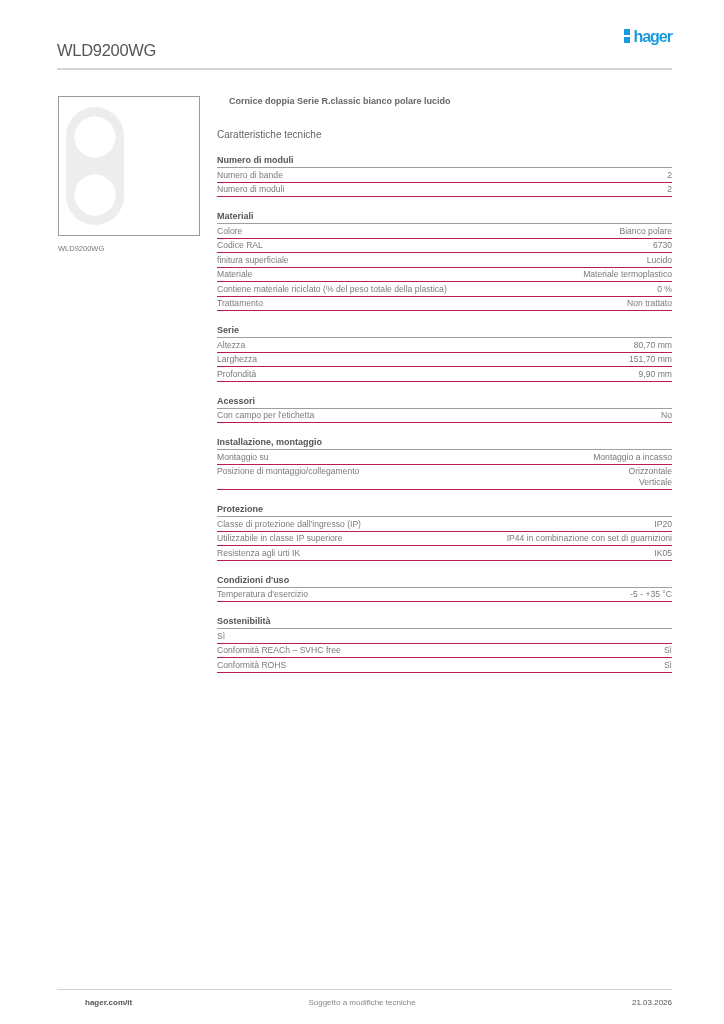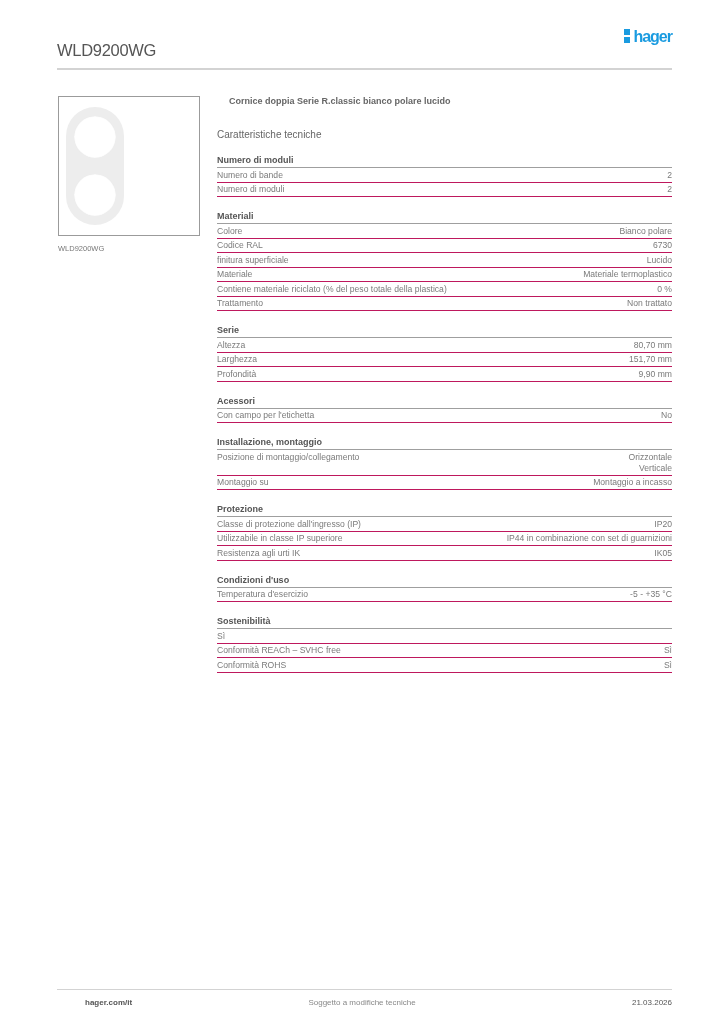--- a/index.html
+++ b/index.html
@@ -116,27 +116,27 @@
       <div class="section">
         <div class="sec-head">Acessori</div>
         <div class="row">
           <span class="label">Con campo per l'etichetta</span>
           <span class="value">No</span>
         </div>
       </div>
       <div class="section">
         <div class="sec-head">Installazione, montaggio</div>
         <div class="row">
+          <span class="label">Montaggio su</span>
+          <span class="value">Montaggio a incasso</span>
+        </div>
+        <div class="row">
           <span class="label">Posizione di montaggio/collegamento</span>
           <span class="value">Orizzontale
 Verticale</span>
-        </div>
-        <div class="row">
-          <span class="label">Montaggio su</span>
-          <span class="value">Montaggio a incasso</span>
         </div>
       </div>
       <div class="section">
         <div class="sec-head">Protezione</div>
         <div class="row">
           <span class="label">Classe di protezione dall'ingresso (IP)</span>
           <span class="value">IP20</span>
         </div>
         <div class="row">
           <span class="label">Utilizzabile in classe IP superiore</span>

